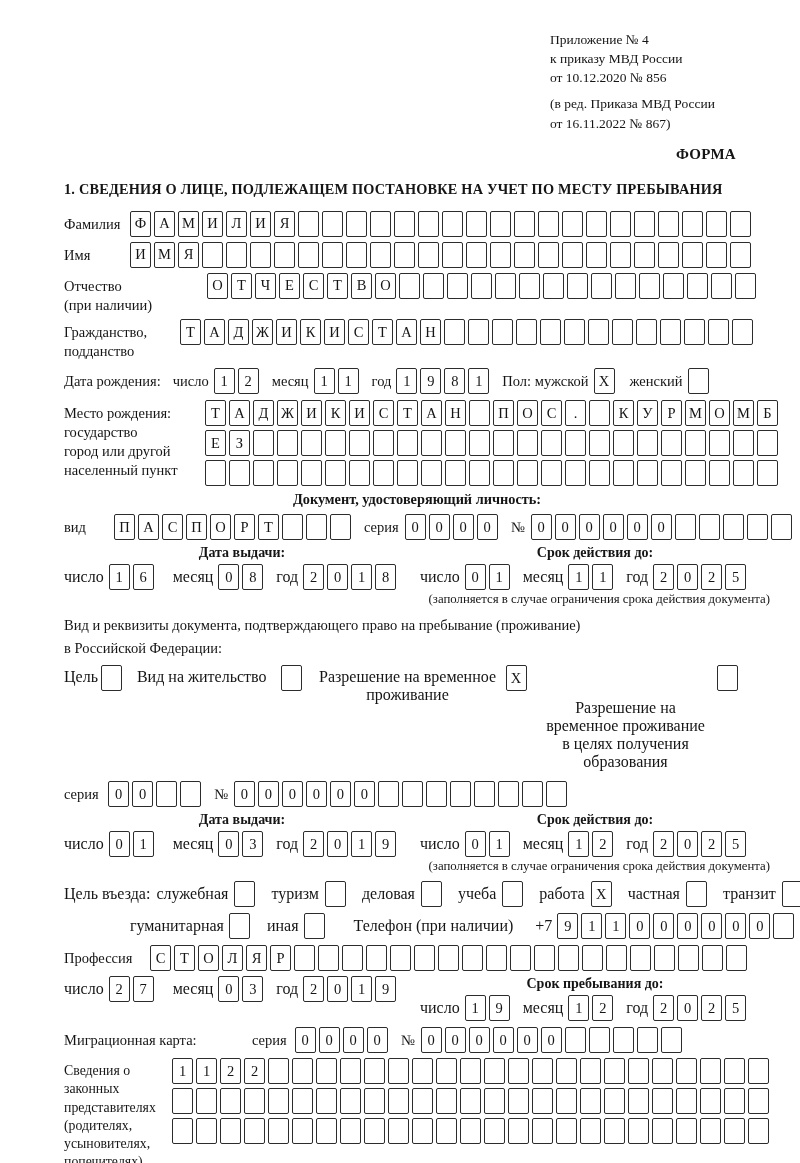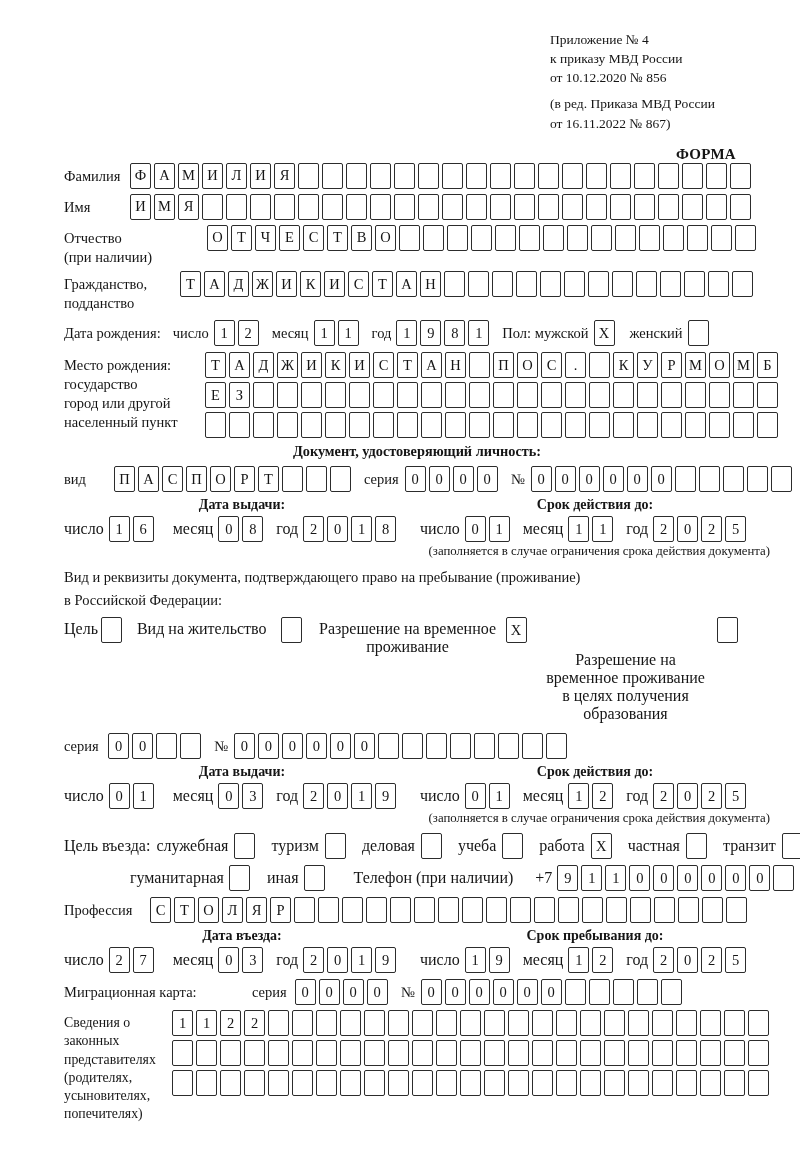--- a/index.html
+++ b/index.html
@@ -66,20 +66,21 @@
   <div class="top-head">
     <div class="appendix">Приложение № 4
 к приказу МВД России
 от 10.12.2020 № 856</div>
     <div class="edition">(в ред. Приказа МВД России
 от 16.11.2022 № 867)</div>
   </div>
   <div class="forma">ФОРМА</div>
 
 
+  <div class="sec-head">1. СВЕДЕНИЯ О ЛИЦЕ, ПОДЛЕЖАЩЕМ ПОСТАНОВКЕ НА УЧЕТ ПО МЕСТУ ПРЕБЫВАНИЯ</div>
 
   <div class="row">
     <div class="lbl w-surname">Фамилия</div>
     <div class="cells">
         <span class="cell">Ф</span>
         <span class="cell">А</span>
         <span class="cell">М</span>
         <span class="cell">И</span>
         <span class="cell">Л</span>
         <span class="cell">И</span>
@@ -618,21 +619,20 @@
         <span class="cell"></span>
         <span class="cell"></span>
         <span class="cell"></span>
         <span class="cell"></span>
         <span class="cell"></span>
       </div>
   </div>
 
   <div class="dates">
     <div class="dc-left">
-      <div class="date-head">Дата въезда:</div>
       <div class="inline">
         <span class="g">
             <span class="t">число</span>
             <span class="cells">
               <span class="cell">2</span>
               <span class="cell">7</span>
             </span>
           </span>
         <span class="g" style="margin-left:6px;">
             <span class="t">месяц</span>

